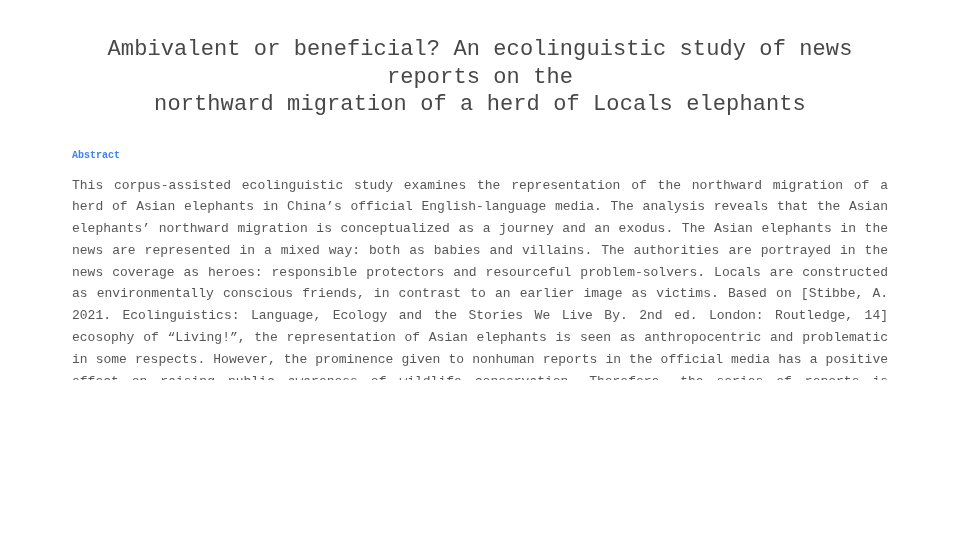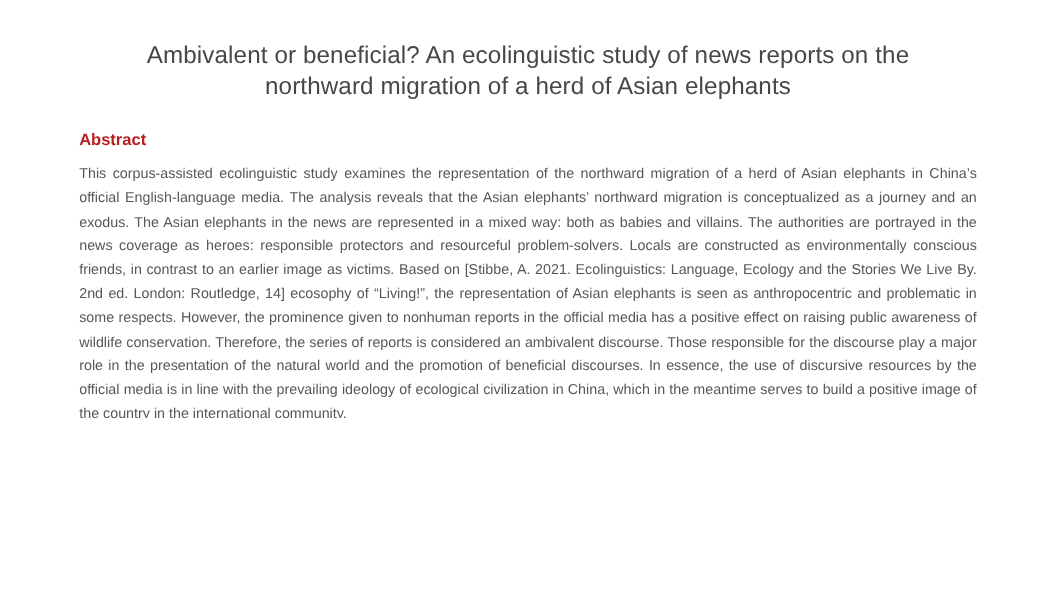--- a/index.html
+++ b/index.html
@@ -4,50 +4,50 @@
 <style>
   html, body { margin: 0; padding: 0; background: #ffffff; }
   .slide {
     position: relative;
     width: 960px;
     height: 380px;
     background: #ffffff;
     box-sizing: border-box;
     padding: 36px 72px 0 72px;
     overflow: hidden;
-    font-family: Liberation Sans, sans-serif;
+    font-family: Liberation Mono, monospace;
   }
   .paper-title {
     margin: 0;
     font-weight: 400;
     font-size: 22px;
     line-height: 27.5px;
     text-align: center;
     color: #474747;
     letter-spacing: 0.1px;
   }
   .paper-title .title-line { display: block; }
   .section-heading {
     margin: 27px 0 0 0;
-    font-size: 15px;
+    font-size: 10px;
     line-height: 20px;
     font-weight: 700;
-    color: #b91c1c;
+    color: #3b82f6;
   }
   .abstract-text {
     margin: 9px 0 0 0;
     font-size: 13px;
     line-height: 21.8px;
     text-align: justify;
     color: #575757;
   }
 </style>
 </head>
 <body>
 
 <div class="slide">
   <h1 class="paper-title">
     <span class="title-line">Ambivalent or beneficial? An ecolinguistic study of news reports on the</span>
-    <span class="title-line">northward migration of a herd of Asian elephants</span>
+    <span class="title-line">northward migration of a herd of Locals elephants</span>
   </h1>
   <h2 class="section-heading">Abstract</h2>
   <p class="abstract-text">This corpus-assisted ecolinguistic study examines the representation of the northward migration of a herd of Asian elephants in China’s official English-language media. The analysis reveals that the Asian elephants’ northward migration is conceptualized as a journey and an exodus. The Asian elephants in the news are represented in a mixed way: both as babies and villains. The authorities are portrayed in the news coverage as heroes: responsible protectors and resourceful problem-solvers. Locals are constructed as environmentally conscious friends, in contrast to an earlier image as victims. Based on [Stibbe, A. 2021. Ecolinguistics: Language, Ecology and the Stories We Live By. 2nd ed. London: Routledge, 14] ecosophy of “Living!”, the representation of Asian elephants is seen as anthropocentric and problematic in some respects. However, the prominence given to nonhuman reports in the official media has a positive effect on raising public awareness of wildlife conservation. Therefore, the series of reports is considered an ambivalent discourse. Those responsible for the discourse play a major role in the presentation of the natural world and the promotion of beneficial discourses. In essence, the use of discursive resources by the official media is in line with the prevailing ideology of ecological civilization in China, which in the meantime serves to build a positive image of the country in the international community.</p>
 </div>
 
 </body></html>

